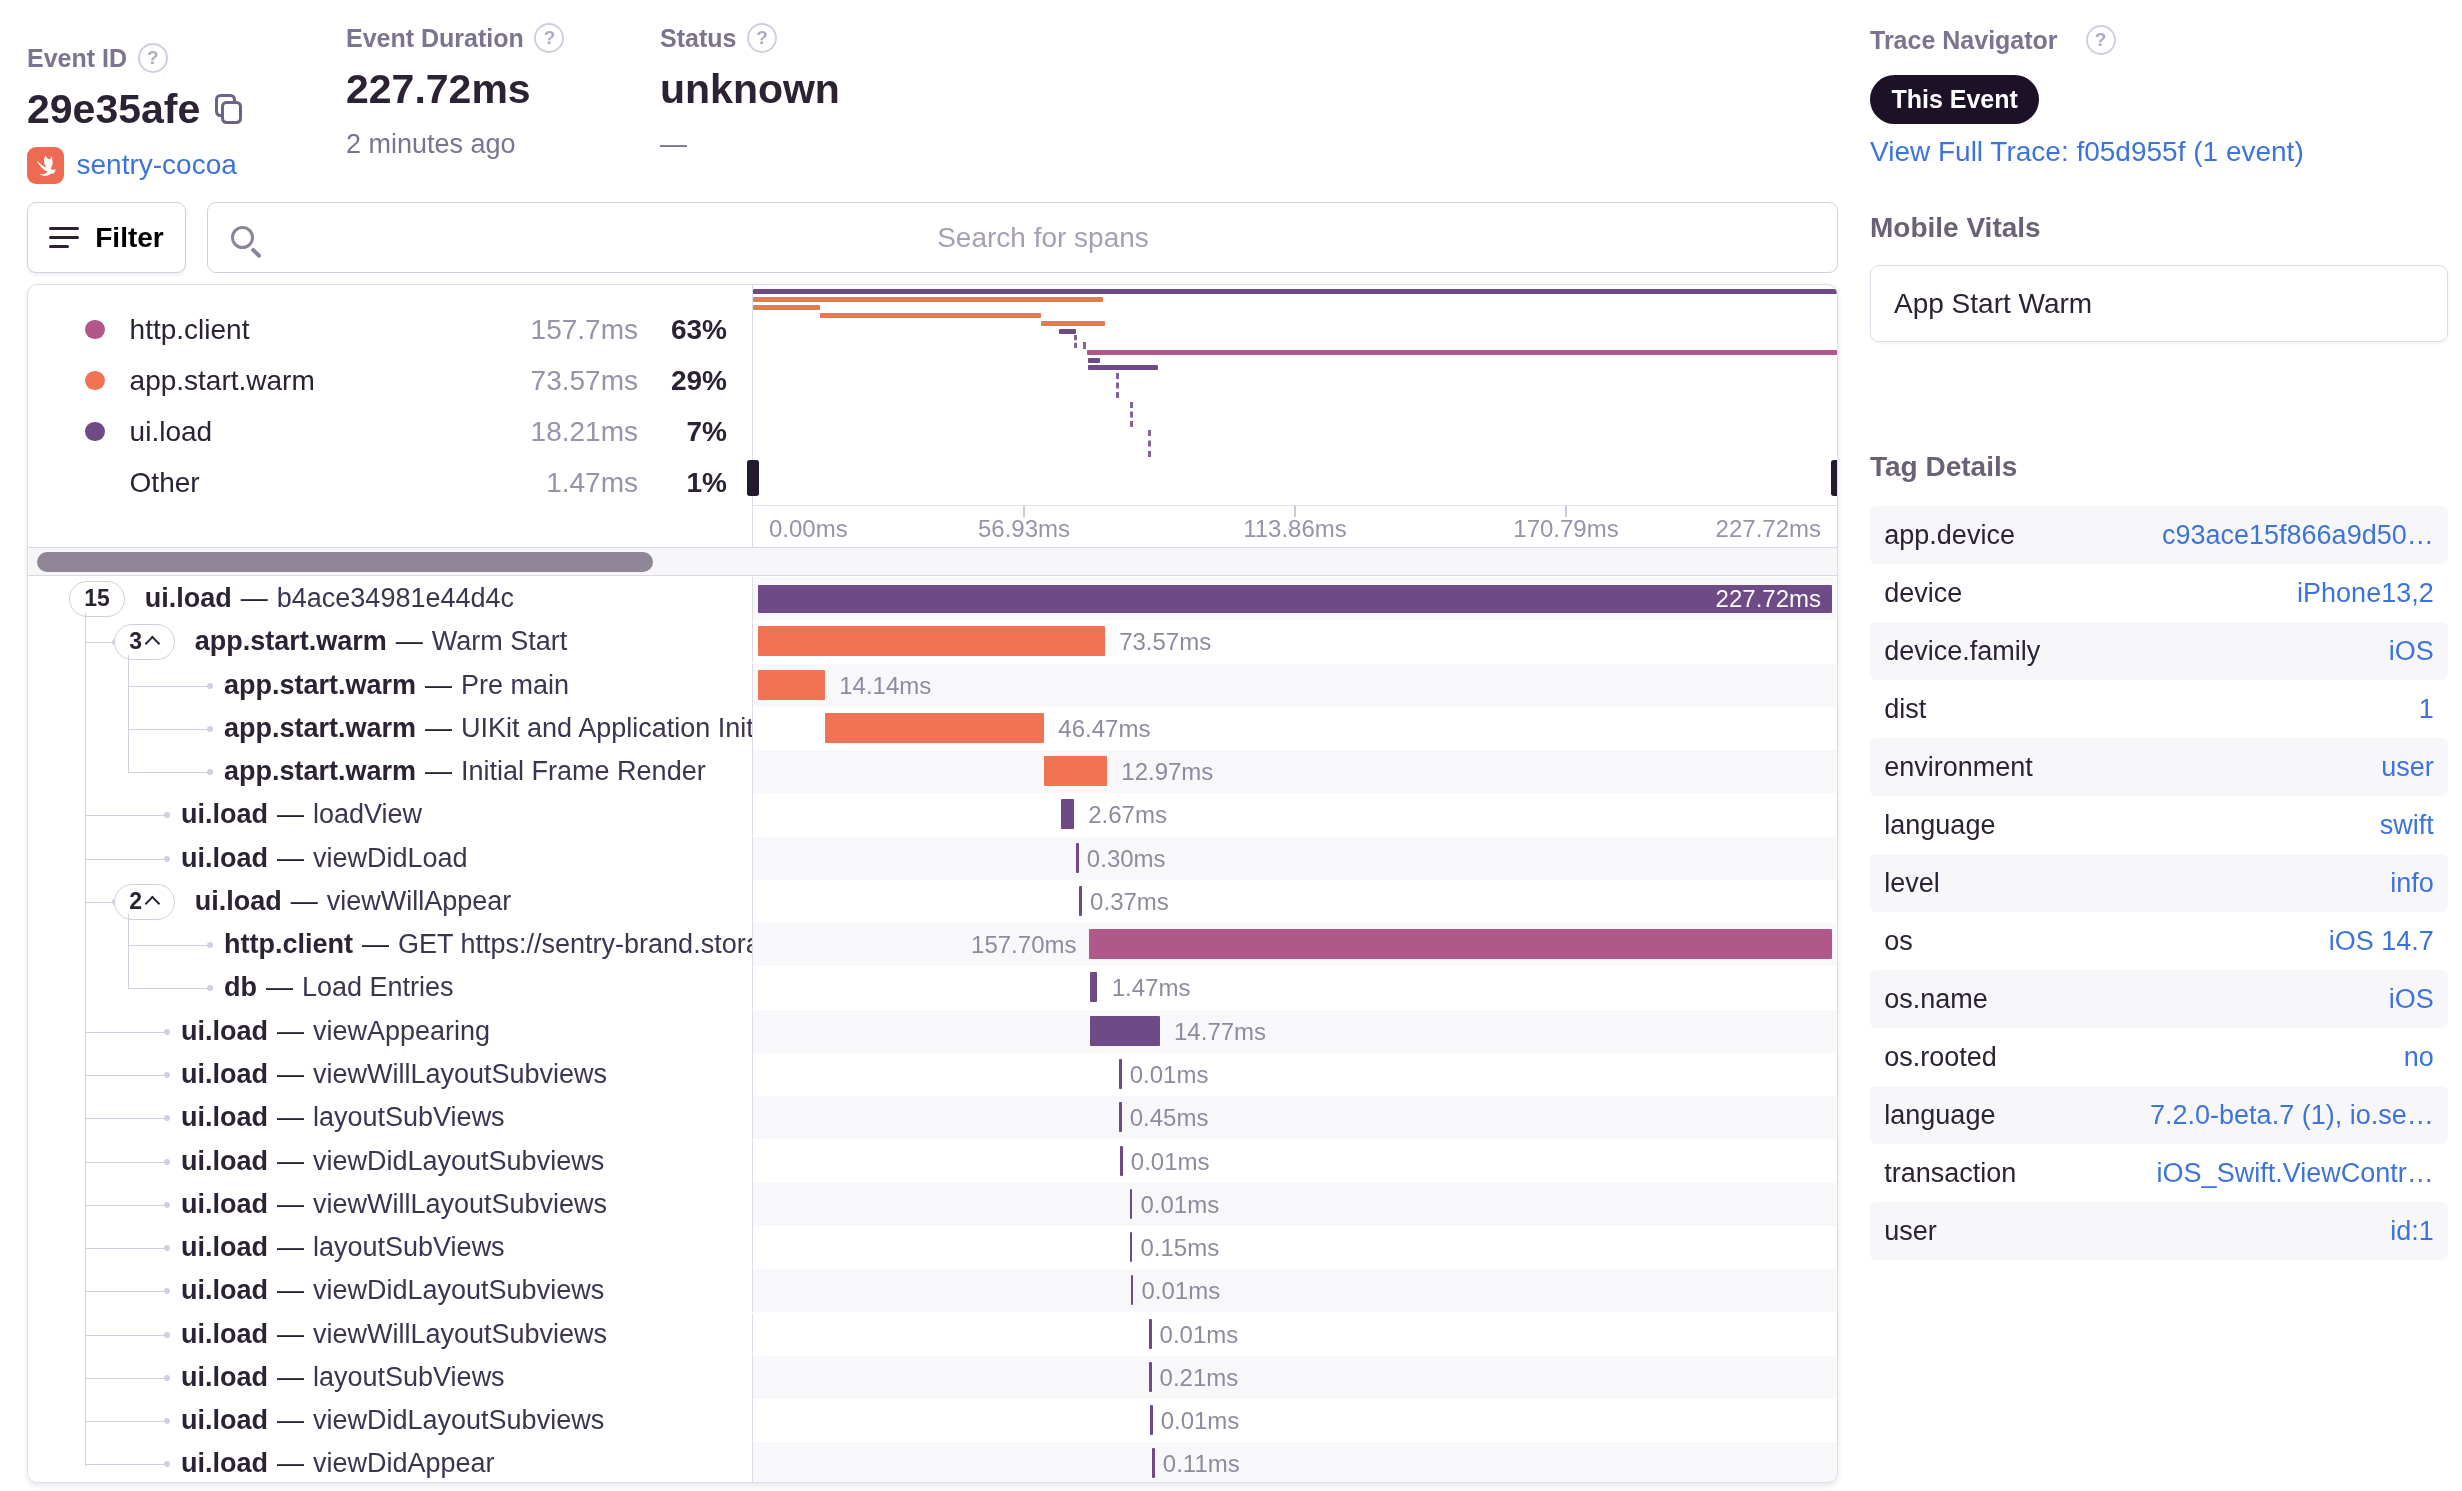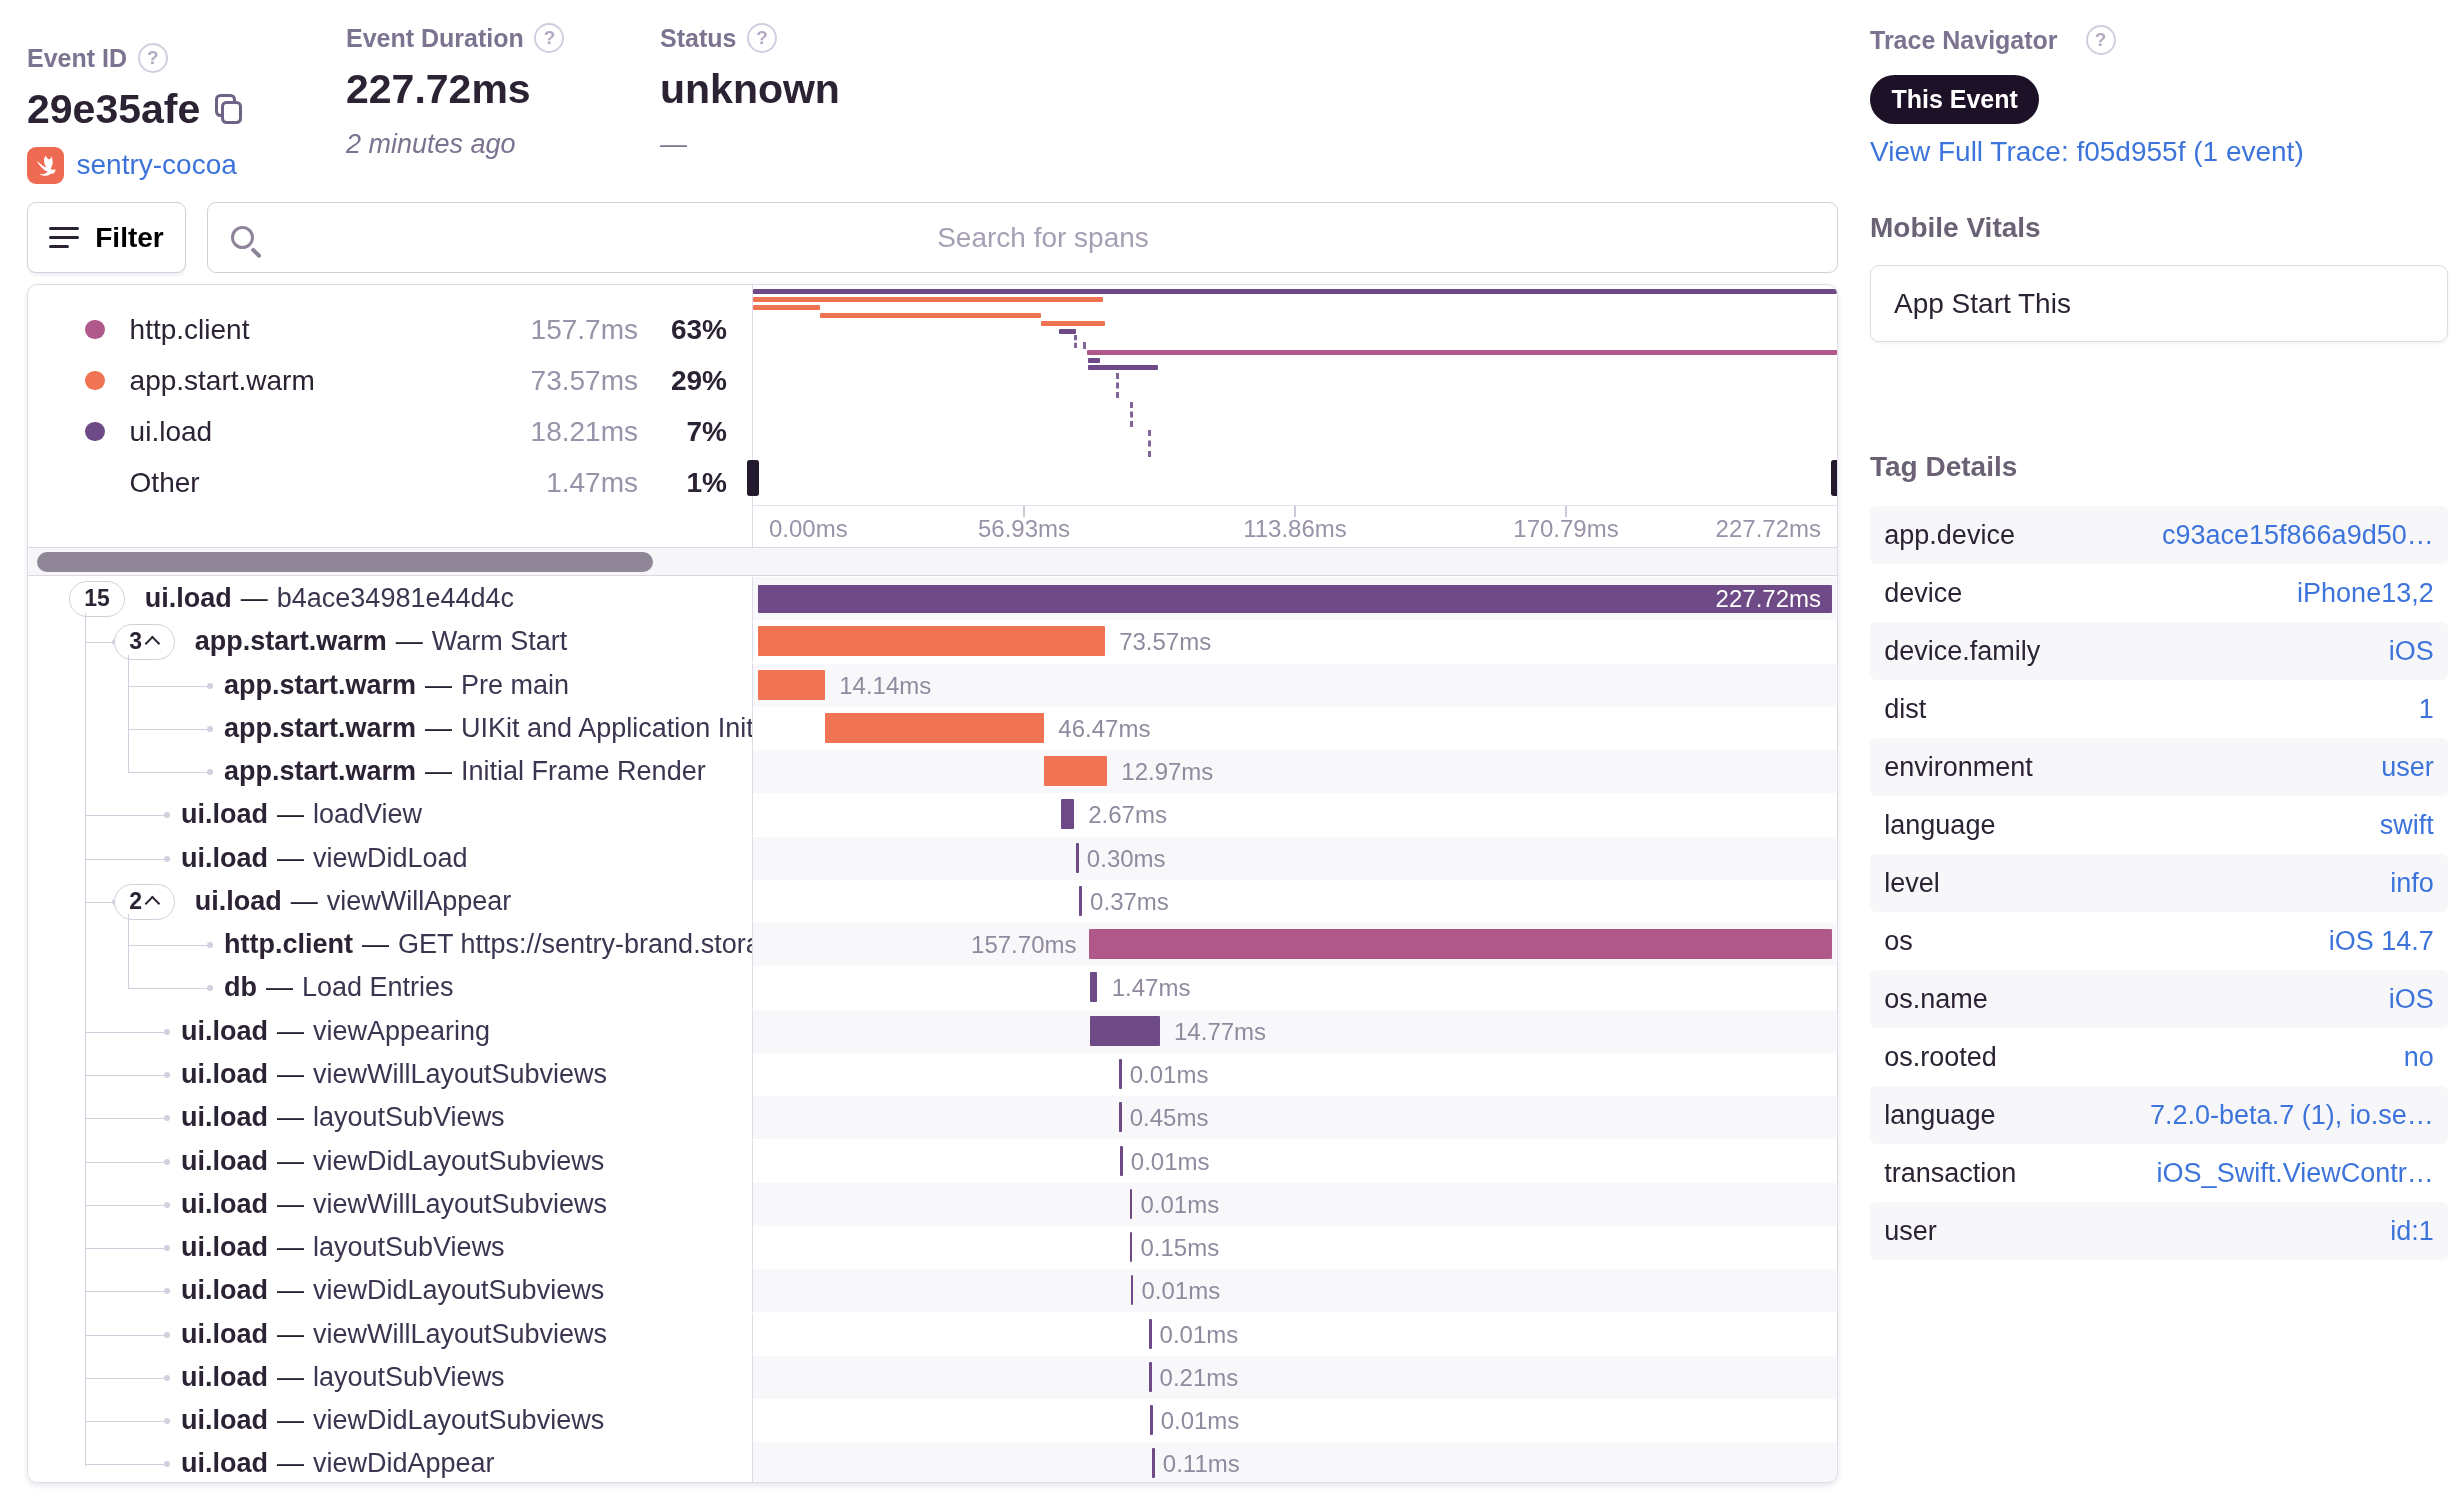--- a/index.html
+++ b/index.html
@@ -11,21 +11,21 @@
   html,body{width:2462px; height:1492px; background:#fff;
     font-family:"Liberation Sans","DejaVu Sans",sans-serif; color:var(--dark);
     overflow:hidden; position:relative;}
 
   
   .meta-col{position:absolute; top:23px;}
   .meta-label{display:flex; align-items:center; gap:10.7px; font-size:25px; font-weight:700; color:var(--muted);}
   .q-icon{width:30px;height:30px;border:2.7px solid #d5cddf;border-radius:50%;color:#b3a9c2;
     font-size:19px;font-weight:700;display:flex;align-items:center;justify-content:center;}
   .meta-value{margin-top:12.5px;font-size:41px;font-weight:600;color:var(--dark);display:flex;align-items:center;gap:14.3px;}
-  .meta-sub{margin-top:16px;font-size:27px;color:var(--muted);font-style:italic;}
+  .meta-sub{margin-top:16px;font-size:27px;color:var(--muted);}
   .copy-icon{position:relative;width:27px;height:30px;}
   .copy-icon i{position:absolute;border:3.1px solid #6f6287;border-radius:5.4px;width:21.4px;height:23px;background:#fff;}
   .copy-icon i:first-child{left:0;top:0;}
   .copy-icon i:last-child{left:6.2px;top:7.1px;}
   .project-link{display:flex;align-items:center;gap:12.5px;font-size:28px;color:var(--link);}
   .swift-icon{width:37px;height:37px;border-radius:9px;background:#ee6a52;display:flex;align-items:center;justify-content:center;}
   .link{color:var(--link);text-decoration:none;cursor:pointer;}
 
   
   .filter-btn{position:absolute;left:27px;top:202px;width:159px;height:71px;border:1.8px solid var(--border2);
@@ -508,21 +508,21 @@
   <div style="position:absolute;top:75px;">
     <span class="this-event">This Event</span>
   </div>
   <div style="position:absolute;top:136px;">
     <a class="link trace-link">View Full Trace: f05d955f (1 event)</a>
   </div>
 
   <div style="position:absolute;top:212px;width:100%;">
     <div class="vitals-title">Mobile Vitals</div>
     <div class="vitals-card">
-      <div class="vitals-name">App Start This</div>
+      <div class="vitals-name">App Start Warm</div>
     </div>
   </div>
 
   <div style="position:absolute;top:451px;width:100%;">
     <div class="vitals-title">Tag Details</div>
     <div class="tags-table" id="tagsTable">
         <div class="tag-row striped">
           <span class="tag-key">app.device</span>
           <a class="tag-value">c93ace15f866a9d50…</a>
         </div>

